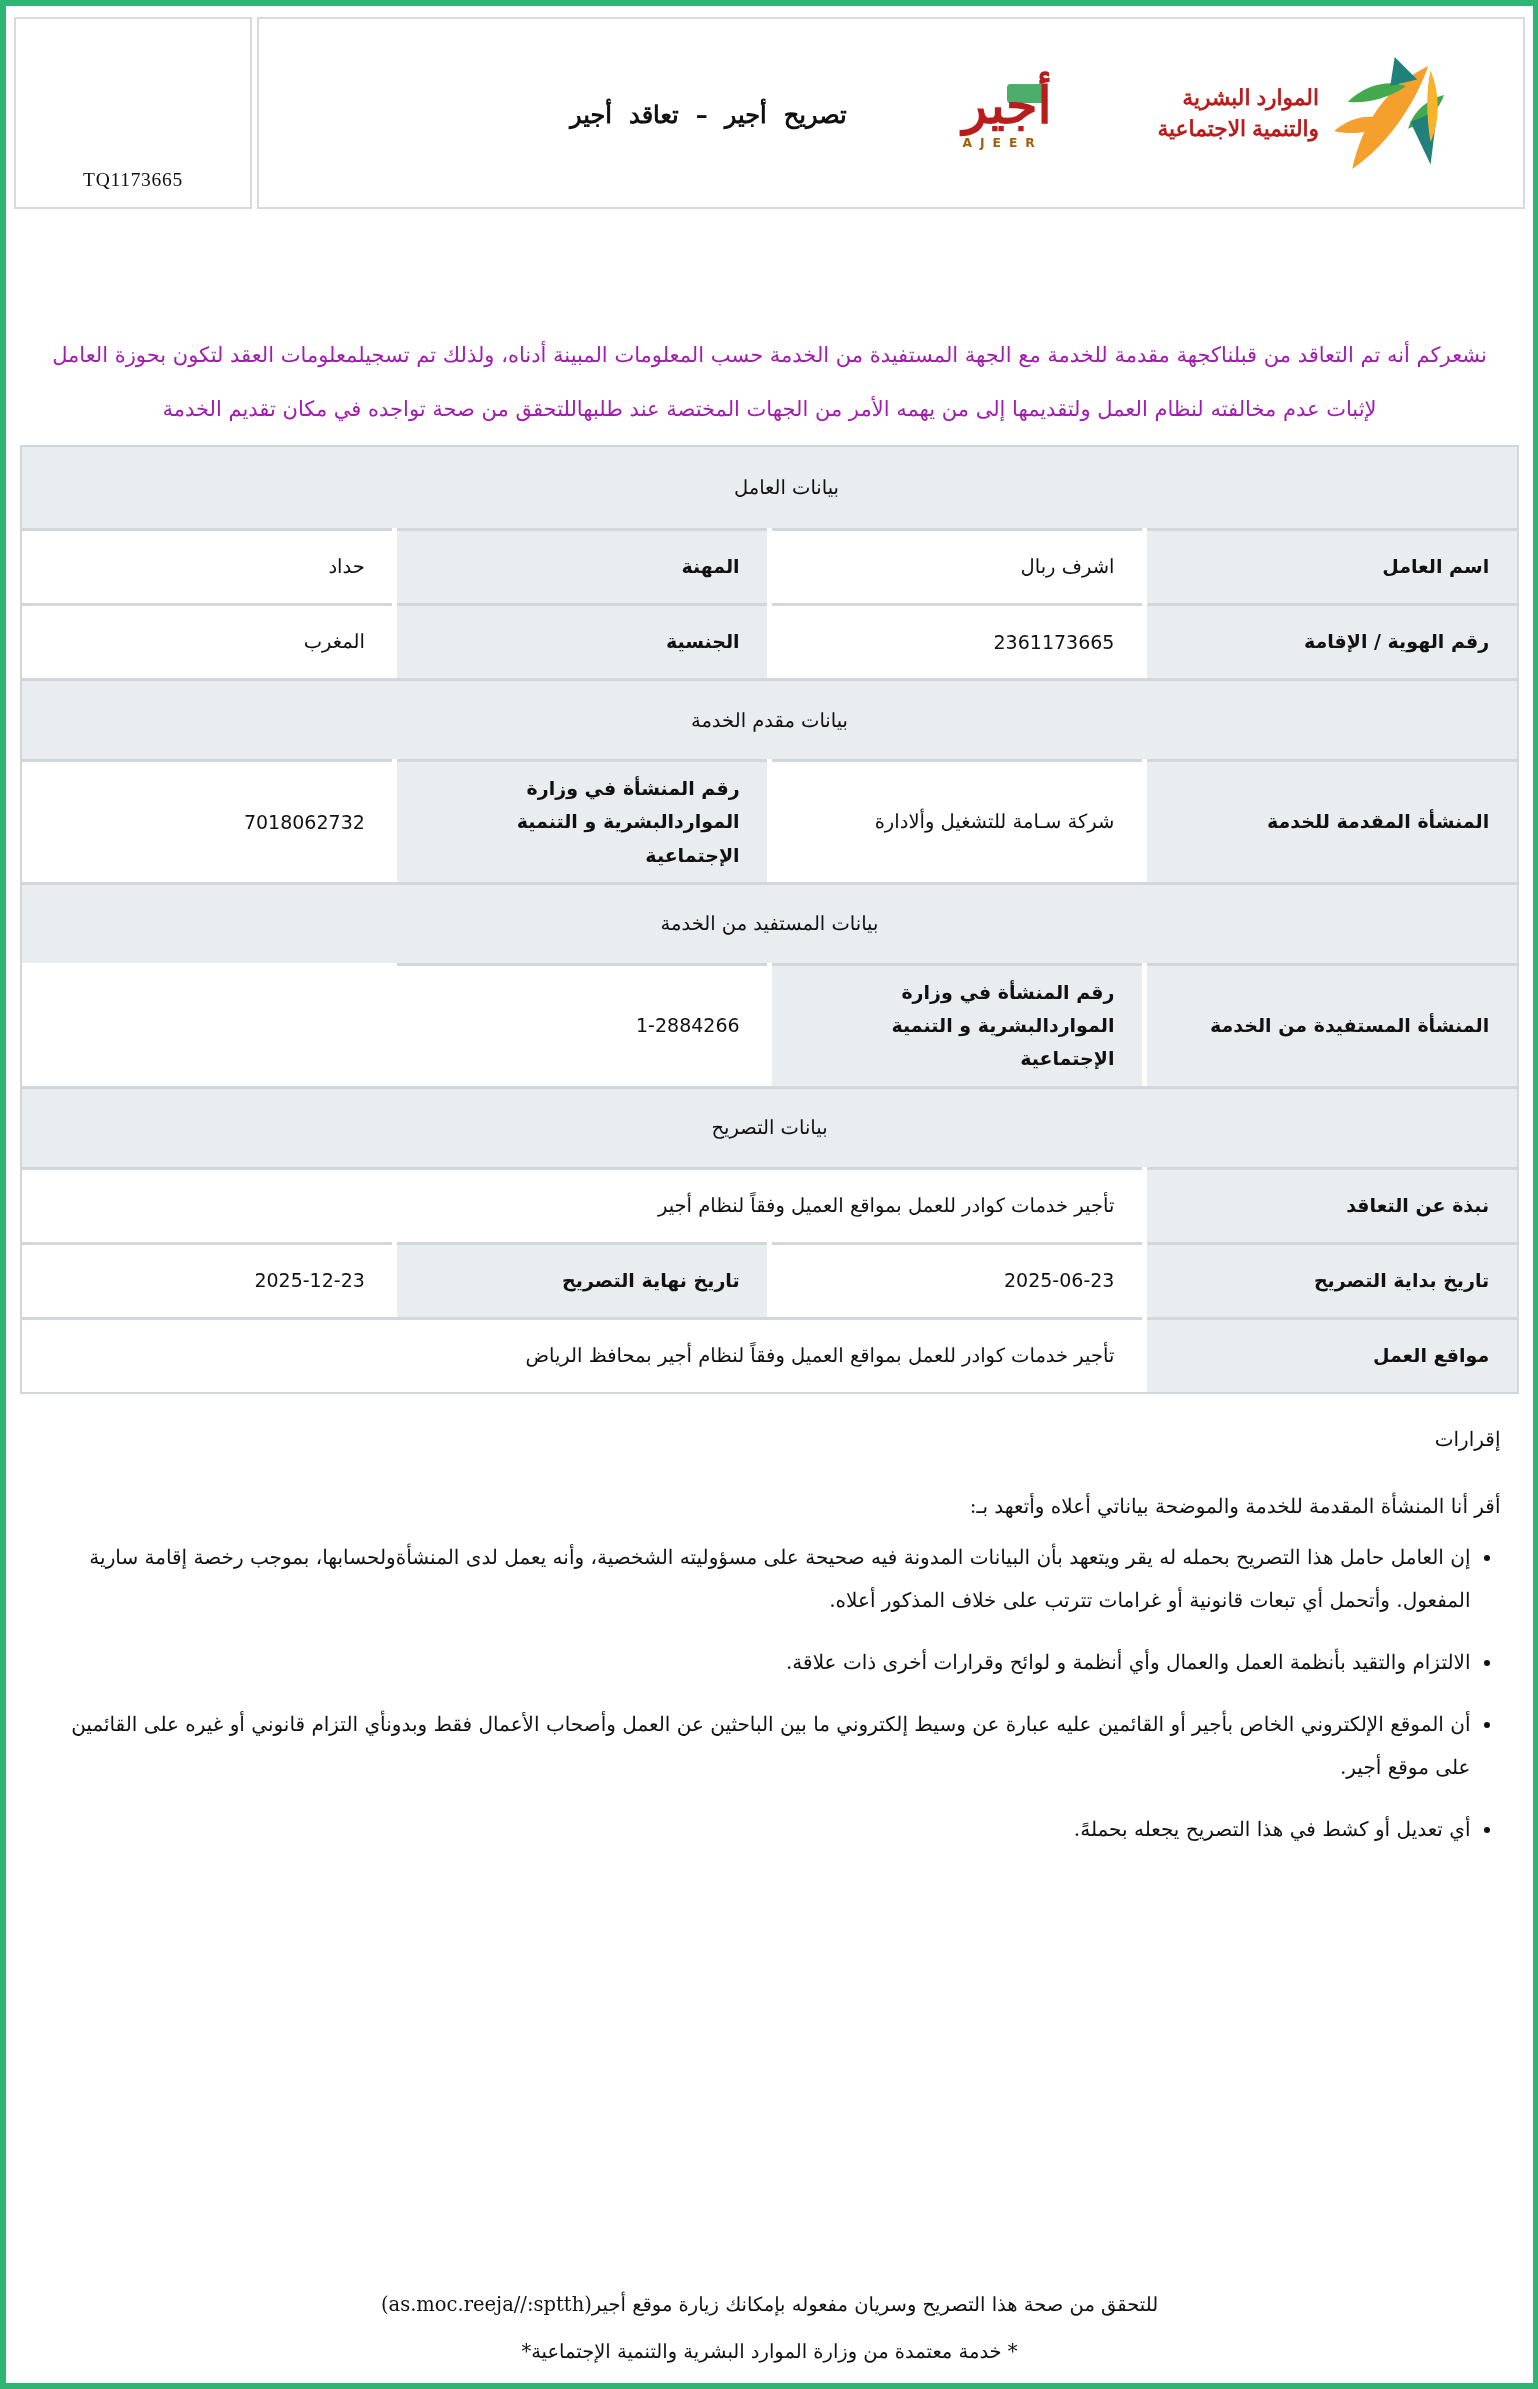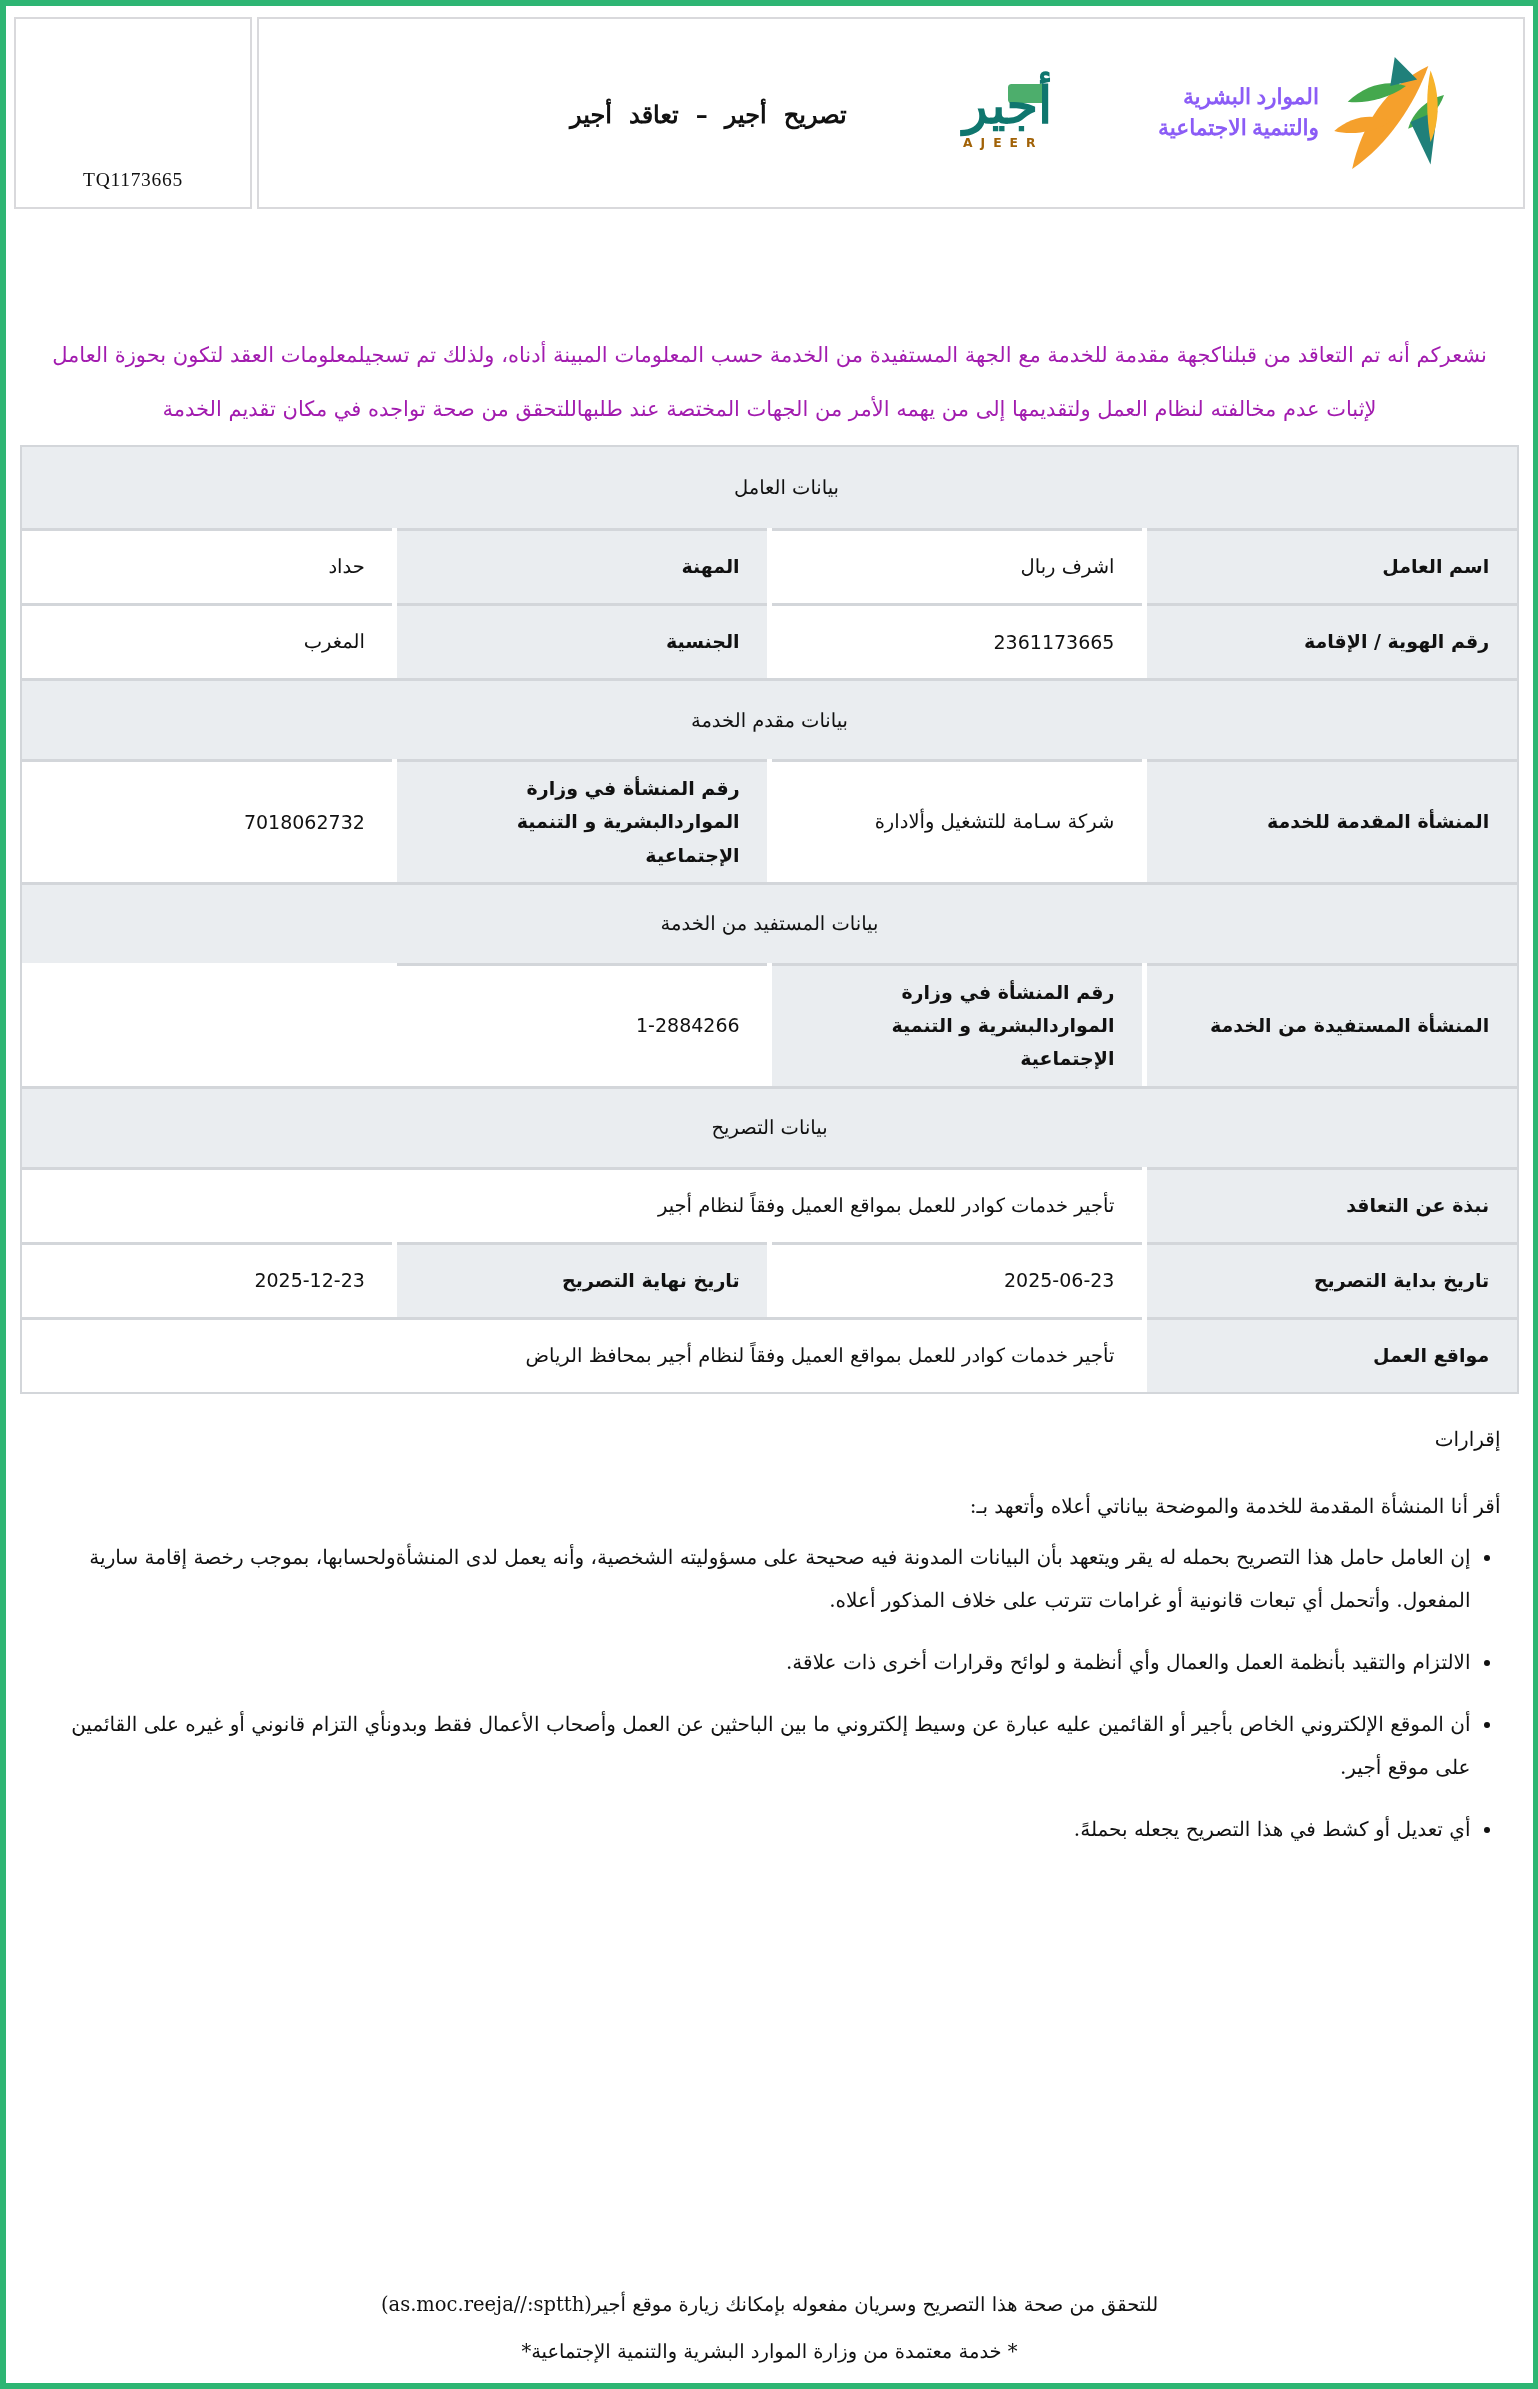--- a/index.html
+++ b/index.html
@@ -9,27 +9,27 @@
   
   .header{position:absolute;top:10.8px;left:8px;right:8px;height:192px;display:flex;gap:5px;}
   .header-left{width:238px;box-sizing:border-box;border:2.9px solid #d9d9dc;position:relative;}
   .doc-number{position:absolute;bottom:16px;left:0;right:0;text-align:center;font-size:19.5px;letter-spacing:0.7px;font-family:"Liberation Serif", serif;}
   .header-right{flex:1;box-sizing:border-box;border:2.9px solid #d9d9dc;position:relative;}
   .doc-title{position:absolute;left:311px;top:81px;font-size:24px;font-weight:bold;direction:rtl;word-spacing:8.7px;white-space:nowrap;}
   .logos{position:absolute;right:79px;top:27.4px;height:134px;display:flex;align-items:center;gap:61px;}
 
   
   .ajeer{position:relative;width:134px;text-align:left;}
-  .ajeer-ar{position:relative;z-index:2;font-size:51px;line-height:1.1;font-weight:bold;color:#0f766e;direction:rtl;text-align:left;}
+  .ajeer-ar{position:relative;z-index:2;font-size:51px;line-height:1.1;font-weight:bold;color:#b91c1c;direction:rtl;text-align:left;}
   .ajeer-chip{position:absolute;z-index:1;left:45px;top:7.2px;width:38px;height:19px;background:#4DAE6C;border-radius:3.6px;}
   .ajeer-en{margin-top:2.9px;font-family:"DejaVu Sans", sans-serif;font-size:12.3px;font-weight:bold;letter-spacing:8px;color:#a16207;}
 
   
   .ministry{display:flex;align-items:center;gap:13px;}
-  .ministry-text{text-align:right;direction:rtl;color:#8b5cf6;font-family:Liberation Serif, serif;font-weight:bold;font-size:21.7px;line-height:1.45;white-space:nowrap;}
+  .ministry-text{text-align:right;direction:rtl;color:#b91c1c;font-family:Liberation Sans, sans-serif;font-weight:bold;font-size:21.7px;line-height:1.45;white-space:nowrap;}
   .ministry-emblem{width:112px;height:112px;flex:0 0 auto;}
 
   
   .intro{position:absolute;top:323px;left:43px;right:43px;direction:rtl;text-align:center;font-size:21px;line-height:2.55;color:#a21caf;}
 
   
   .grid{position:absolute;top:439px;left:14.4px;right:14.4px;box-sizing:border-box;border:2.9px solid #D3D6DA;background:#ffffff;display:grid;grid-template-columns:repeat(4,1fr);column-gap:5px;direction:rtl;}
   .cell{box-sizing:border-box;display:flex;align-items:center;padding:10px 27.4px;font-size:19.5px;min-height:75px;border-top:3.6px solid #D3D6DA;}
   .cell.first{border-top:none;padding-left:44px;}
   .sec{grid-column:1/-1;justify-content:center;background:#EAEDF0;font-size:19.5px;min-height:81px;padding:10px;}

